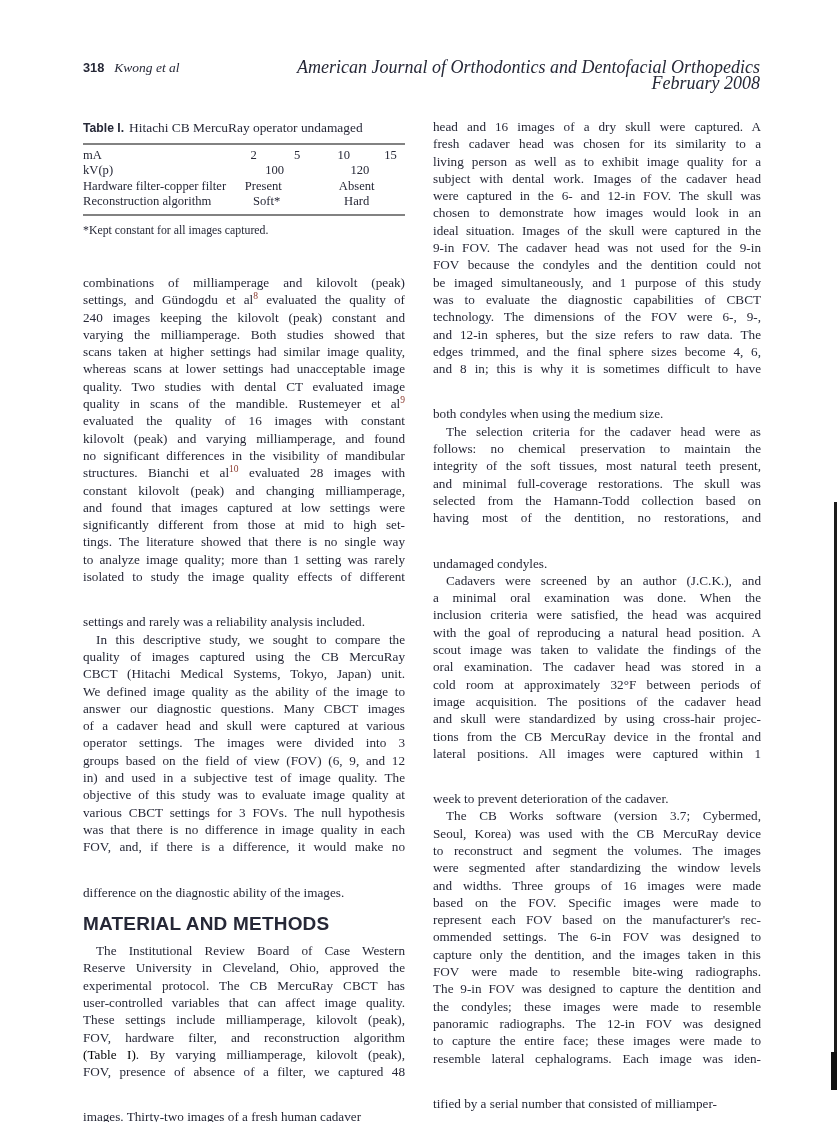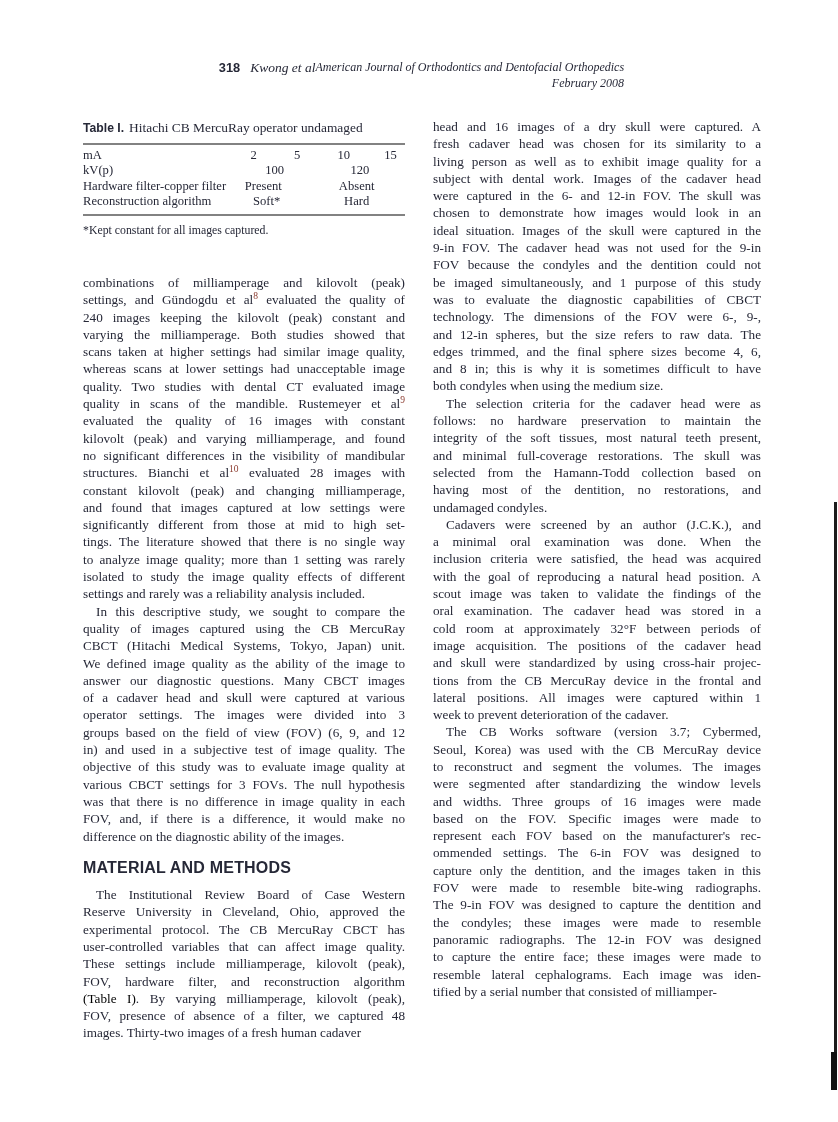--- a/index.html
+++ b/index.html
@@ -1,48 +1,48 @@
 <!DOCTYPE html>
 <html><head>
 <meta charset="utf-8">
 <style>
   html,body { margin:0; padding:0; background:#ffffff; }
   .page {
     position:relative; width:838px; height:1122px; background:#ffffff;
     font-family:"Liberation Serif", serif; color:#262837; overflow:hidden;
   }
   
-  .runhead { position:absolute; left:83px; top:60px; width:677px; display:flex; justify-content:center; }
+  .runhead { position:absolute; left:83px; top:60px; width:677px; display:flex; justify-content:space-between; }
   .rh-left { font-size:13.5px; white-space:nowrap; }
   .rh-num { font-family:"Liberation Sans", sans-serif; font-weight:bold; font-style:normal; font-size:12.8px; margin-right:10px; }
   .rh-authors { font-style:italic; }
-  .rh-right { text-align:right; font-style:italic; font-size:12px; line-height:15.5px; }
+  .rh-right { text-align:right; font-style:italic; font-size:18px; line-height:15.5px; }
 
   
   .tablebox { position:absolute; left:83px; top:120px; width:322px; }
   .table-title { font-size:13.4px; margin-bottom:7px; white-space:nowrap; }
   .table-title .tlabel { font-family:"Liberation Sans", sans-serif; font-weight:bold; font-size:12.2px; margin-right:5px; }
   .trule { height:2px; background:#828282; }
   .trows { padding:3px 0 4px 0; }
   .table-row { position:relative; height:15.4px; font-size:12.6px; white-space:nowrap; }
   .table-row .rlabel { position:absolute; left:0; top:0; }
   .table-row .rval { position:absolute; top:0; transform:translateX(-50%); }
   .table-foot { font-size:11.8px; margin-top:7px; }
 
   
   .col { position:absolute; font-size:13.2px; line-height:17.3px; }
   .col-left  { left:83px;  top:274px; width:322px; }
   .col-right { left:433px; top:118px; width:328px; }
   .bline { text-align:justify; text-align-last:justify; white-space:normal; }
-  .bline.last { text-align-last:left; }
+  .bline.last { text-align-last:left;margin-top:28px; }
   .bline.indent { text-indent:13px; }
   sup.ref { color:#8b3b2f; font-size:9.5px; line-height:0; }
   .tlink { color:#000000; }
   .section-heading {
-    font-family:"Liberation Sans", sans-serif; font-weight:bold; font-size:16px;
+    font-family:"Liberation Sans", sans-serif; font-weight:bold; font-size:19px;
     margin:14px 0 10px 0; letter-spacing:0.2px;
   }
 
   
   .edge-line  { position:absolute; left:834px; top:502px; width:3px; height:586px; background:#1c1c1c; }
   .edge-blob  { position:absolute; left:831px; top:1052px; width:6px; height:38px; background:#111111; }
 </style>
 </head>
 <body>
 
@@ -156,21 +156,21 @@
         <div class="bline">be imaged simultaneously, and 1 purpose of this study</div>
         <div class="bline">was to evaluate the diagnostic capabilities of CBCT</div>
         <div class="bline">technology. The dimensions of the FOV were 6-, 9-,</div>
         <div class="bline">and 12-in spheres, but the size refers to raw data. The</div>
         <div class="bline">edges trimmed, and the final sphere sizes become 4, 6,</div>
         <div class="bline">and 8 in; this is why it is sometimes difficult to have</div>
         <div class="bline last">both condyles when using the medium size.</div>
       </div>
       <div>
         <div class="bline indent">The selection criteria for the cadaver head were as</div>
-        <div class="bline">follows: no hardware preservation to maintain the</div>
+        <div class="bline">follows: no chemical preservation to maintain the</div>
         <div class="bline">integrity of the soft tissues, most natural teeth present,</div>
         <div class="bline">and minimal full-coverage restorations. The skull was</div>
         <div class="bline">selected from the Hamann-Todd collection based on</div>
         <div class="bline">having most of the dentition, no restorations, and</div>
         <div class="bline last">undamaged condyles.</div>
       </div>
       <div>
         <div class="bline indent">Cadavers were screened by an author (J.C.K.), and</div>
         <div class="bline">a minimal oral examination was done. When the</div>
         <div class="bline">inclusion criteria were satisfied, the head was acquired</div>

